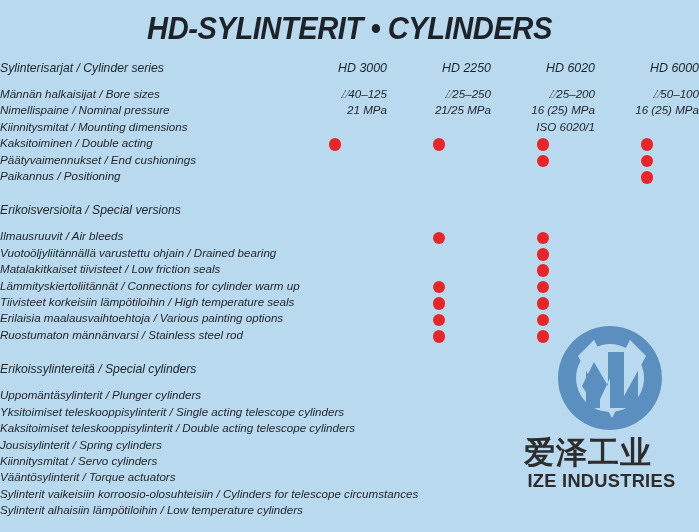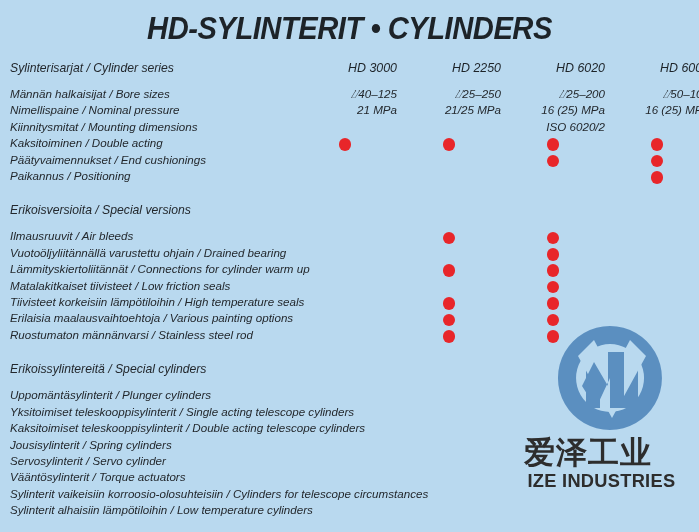--- a/index.html
+++ b/index.html
@@ -28,21 +28,20 @@
     line-height: 1.1;
     transform: scaleX(0.94);
   }
 
   
   .sheet {
     position: absolute;
     left: 0;
     top: 60px;
     width: 586px;
-    padding-left: 10px;
   }
 
   table.spec {
     width: 699px;
     border-collapse: collapse;
     table-layout: fixed;
     font-style: italic;
     font-size: 11.6px;
     color: #23282d;
   }
@@ -176,21 +175,21 @@
           <td class="lbl">Nimellispaine / Nominal pressure</td>
           <td class="val">21 MPa</td>
           <td class="val">21/25 MPa</td>
           <td class="val">16 (25) MPa</td>
           <td class="val">16 (25) MPa</td>
         </tr>
         <tr class="r">
           <td class="lbl">Kiinnitysmitat / Mounting dimensions</td>
           <td class="val"></td>
           <td class="val"></td>
-          <td class="val">ISO 6020/2</td>
+          <td class="val">ISO 6020/1</td>
           <td class="val"></td>
         </tr>
         <tr class="r">
           <td class="lbl">Kaksitoiminen / Double acting</td>
           <td class="dotcell"><span class="dot"></span></td>
           <td class="dotcell"><span class="dot"></span></td>
           <td class="dotcell"><span class="dot"></span></td>
           <td class="dotcell"><span class="dot"></span></td>
         </tr>
         <tr class="r">
@@ -228,34 +227,34 @@
           <td class="val"></td>
         </tr>
         <tr class="r">
           <td class="lbl">Vuotoöljyliitännällä varustettu ohjain / Drained bearing</td>
           <td class="val"></td>
           <td class="val"></td>
           <td class="dotcell"><span class="dot"></span></td>
           <td class="val"></td>
         </tr>
         <tr class="r">
+          <td class="lbl">Matalakitkaiset tiivisteet / Low friction seals</td>
+          <td class="val"></td>
+          <td class="val"></td>
+          <td class="dotcell"><span class="dot"></span></td>
+          <td class="val"></td>
+        </tr>
+        <tr class="r">
           <td class="lbl">Lämmityskiertoliitännät / Connections for cylinder warm up</td>
           <td class="val"></td>
           <td class="dotcell"><span class="dot"></span></td>
           <td class="dotcell"><span class="dot"></span></td>
           <td class="val"></td>
         </tr>
         <tr class="r">
-          <td class="lbl">Matalakitkaiset tiivisteet / Low friction seals</td>
-          <td class="val"></td>
-          <td class="val"></td>
-          <td class="dotcell"><span class="dot"></span></td>
-          <td class="val"></td>
-        </tr>
-        <tr class="r">
           <td class="lbl">Tiivisteet korkeisiin lämpötiloihin / High temperature seals</td>
           <td class="val"></td>
           <td class="dotcell"><span class="dot"></span></td>
           <td class="dotcell"><span class="dot"></span></td>
           <td class="val"></td>
         </tr>
         <tr class="r">
           <td class="lbl">Erilaisia maalausvaihtoehtoja / Various painting options</td>
           <td class="val"></td>
           <td class="dotcell"><span class="dot"></span></td>
@@ -304,21 +303,21 @@
           <td class="val"></td>
         </tr>
         <tr class="r">
           <td class="lbl">Jousisylinterit / Spring cylinders</td>
           <td class="val"></td>
           <td class="val"></td>
           <td class="val"></td>
           <td class="val"></td>
         </tr>
         <tr class="r">
-          <td class="lbl">Servosylinterit / Servo cylinder</td>
+          <td class="lbl">Kiinnitysmitat / Servo cylinders</td>
           <td class="val"></td>
           <td class="val"></td>
           <td class="val"></td>
           <td class="val"></td>
         </tr>
         <tr class="r">
           <td class="lbl">Vääntösylinterit / Torque actuators</td>
           <td class="val"></td>
           <td class="val"></td>
           <td class="val"></td>

